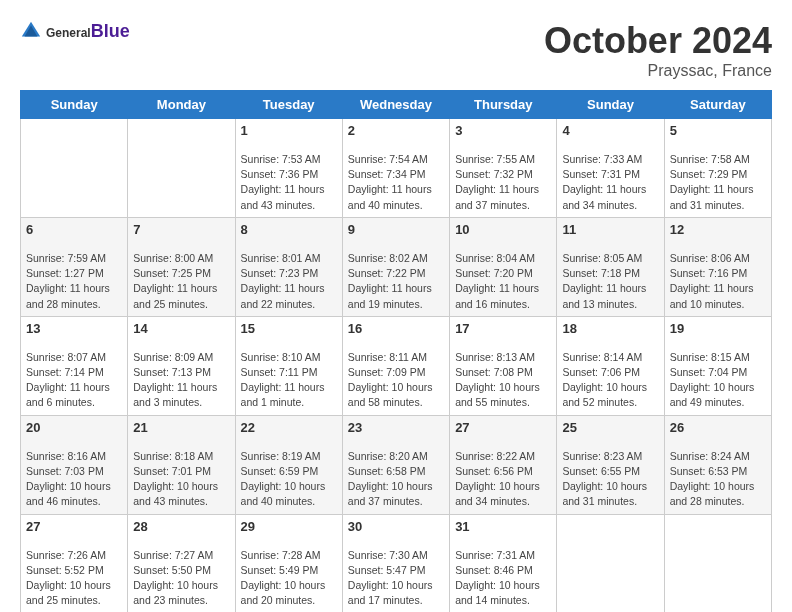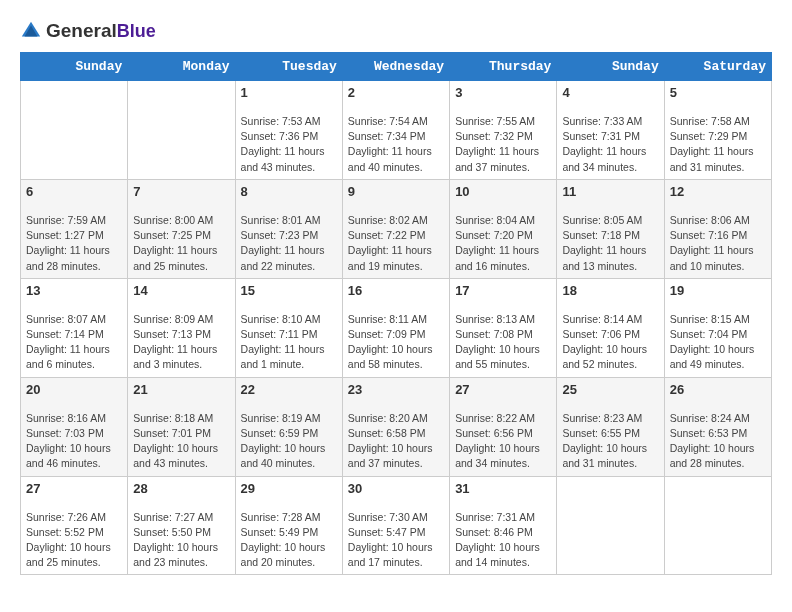--- a/index.html
+++ b/index.html
@@ -15,21 +15,21 @@
       justify-content: space-between;
       align-items: flex-start;
       margin-bottom: 10px;
     }
     .logo {
       display: flex;
       align-items: center;
       gap: 4px;
     }
     .logo-text-general {
-      font-size: 19px;
+      font-size: 12px;
       font-weight: bold;
       color: #333;
     }
     .logo-text-blue {
       font-size: 18px;
       font-weight: bold;
       color: #4c1d95;
     }
     .logo-icon {
       width: 22px;
@@ -51,23 +51,22 @@
       width: 100%;
       border-collapse: collapse;
       table-layout: fixed;
     }
     thead tr th {
       background-color: #2a7ac7;
       color: #fff;
       font-size: 13px;
       font-weight: bold;
       padding: 6px 5px;
-      text-align: right;
+      text-align: center;
       border: 1px solid #2a7ac7;
-      font-family: Liberation Mono, monospace;
     }
     tbody tr td {
       border: 1px solid #ccc;
       vertical-align: top;
       padding: 4px 5px;
       font-size: 11px;
       color: #333;
       height: 85px;
       background: #fff;
     }
@@ -98,20 +97,22 @@
   <div class="logo">
     <svg class="logo-icon" viewBox="0 0 24 24" xmlns="http://www.w3.org/2000/svg">
       <polygon points="12,2 22,18 2,18" fill="#2a7ac7"></polygon>
       <polygon points="12,6 19,18 5,18" fill="#1a5a9a"></polygon>
     </svg>
     <div>
       <span class="logo-text-general">General</span><span class="logo-text-blue">Blue</span>
     </div>
   </div>
   <div class="title-area">
+    <div class="month-title">October 2024</div>
+    <div class="subtitle">Prayssac, France</div>
   </div>
 </div>
 
 <table>
   <thead>
     <tr>
     <th>Sunday</th>
         <th>Monday</th>
         <th>Tuesday</th>
         <th>Wednesday</th>

